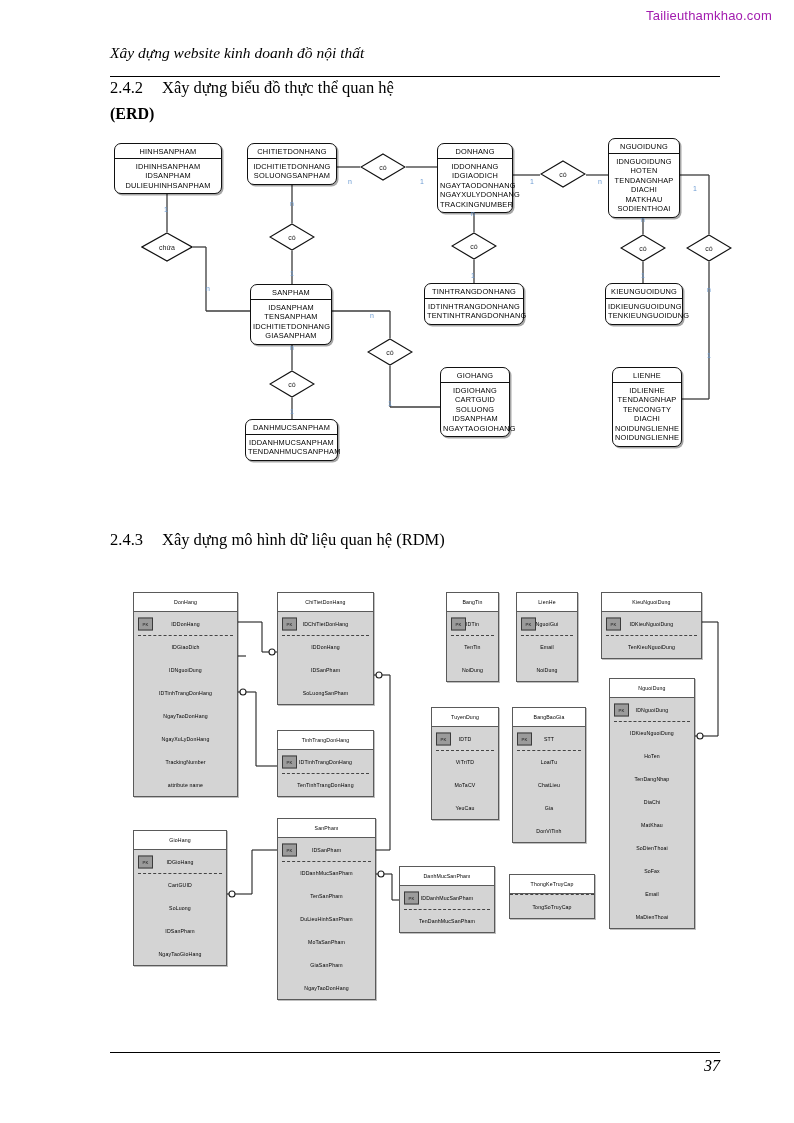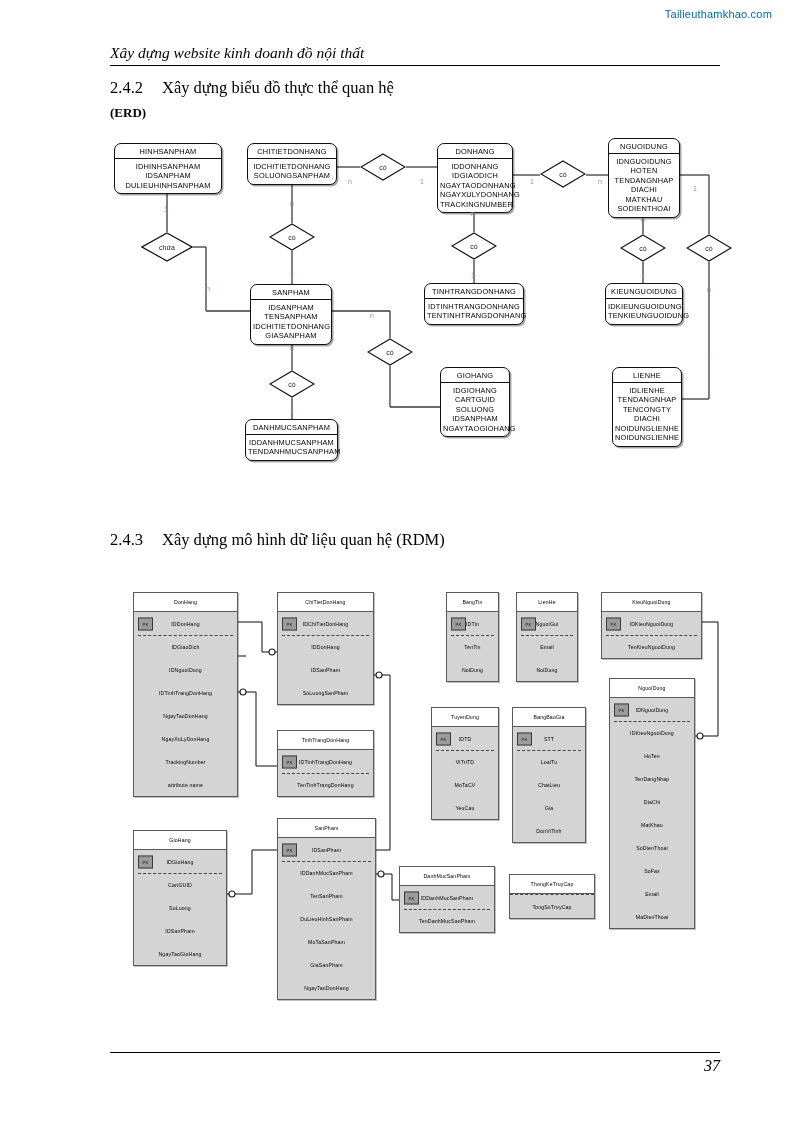--- a/index.html
+++ b/index.html
@@ -19,51 +19,51 @@
     position: absolute;
     inset: 0;
   }
 
   
   .watermark {
     position: absolute;
     top: 8px;
     right: 22px;
     font-family: "Liberation Sans", sans-serif;
-    font-size: 11px;
-    color: #0369a1;
+    font-size: 13px;
+    color: #a21caf;
     letter-spacing: 0.2px;
     white-space: nowrap;
   }
 
   
   .runhead {
     position: absolute;
     left: 110px;
     top: 44px;
     width: 610px;
     font-style: italic;
     font-size: 15.5px;
-    padding-bottom: 3px;
+    padding-bottom: 14px;
     border-bottom: 1.2px solid #000;
     white-space: nowrap;
   }
 
   
   .h2 {
     position: absolute;
     font-weight: normal;
     font-size: 16.5px;
     white-space: nowrap;
   }
   .h2 .num { display: inline-block; width: 52px; }
   .h2-cont {
     position: absolute;
     font-weight: bold;
-    font-size: 13px;
+    font-size: 16px;
   }
 
   
   .caption {
     position: absolute;
     width: 794px;
     left: 0;
     text-align: center;
     font-size: 16px;
   }

